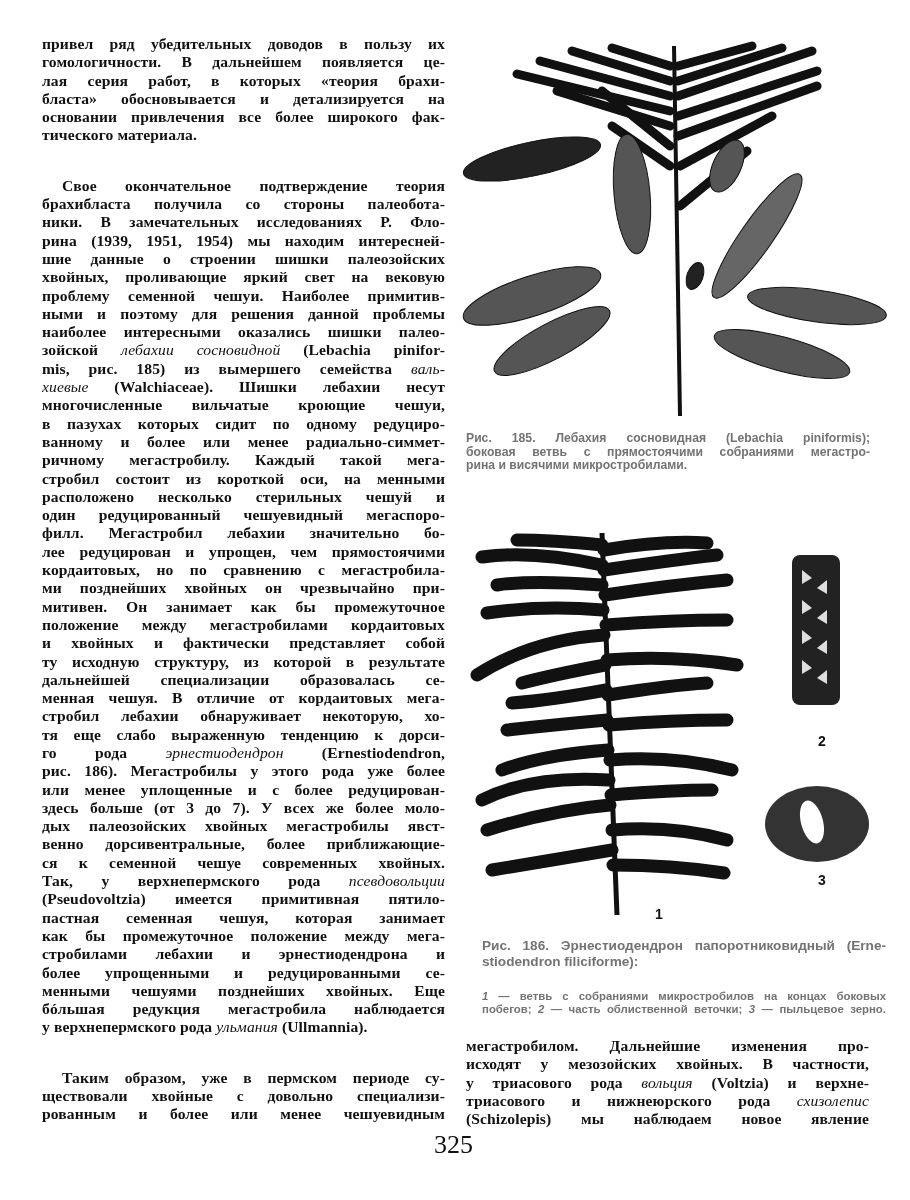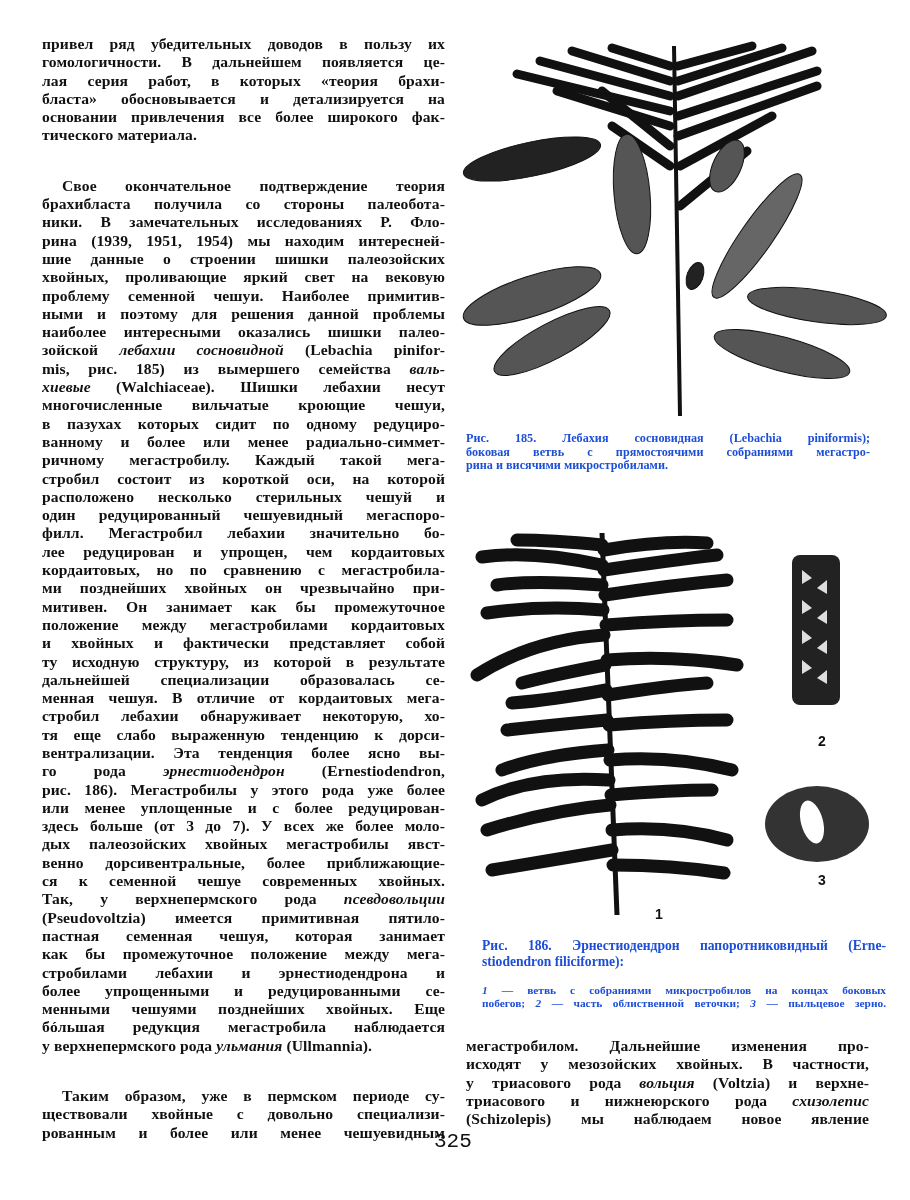--- a/index.html
+++ b/index.html
@@ -4,41 +4,41 @@
 <style>
   html, body { margin: 0; padding: 0; background: #ffffff; }
   body { width: 910px; height: 1200px; position: relative; overflow: hidden;
          font-family: "Liberation Serif", "DejaVu Serif", serif; color: #111; }
   .col { position: absolute; }
   .line { display: block; height: 18.3px; line-height: 18.3px; font-size: 15.6px;
           text-align: justify; text-align-last: justify; white-space: nowrap; overflow: hidden;
           letter-spacing: 0.1px; font-weight: 600; }
   .line.last { text-align-last: left; }
   .line.indent { padding-left: 20px; margin-top: 32px; }
-  .line i { font-style: italic; font-weight: 700; margin-top: 34px; }
+  .line i { font-style: italic; font-weight: 400; margin-top: 34px; }
   #left-col { left: 42px; top: 35px; width: 403px; }
   #right-col { left: 466px; top: 1037px; width: 403px; }
-  .caption { position: absolute; font-family: Liberation Serif, serif; font-weight: 700; color: #1d4ed8; }
+  .caption { position: absolute; font-family: Liberation Sans, sans-serif; font-weight: 700; color: #737373; }
   .caption .cl { display: block; text-align: justify; text-align-last: justify; white-space: nowrap; }
   .caption .cl.last { text-align-last: left; }
   #cap185 { left: 466px; top: 432px; width: 404px; font-size: 12.2px; line-height: 13.6px; }
   #cap186 { left: 482px; top: 938px; width: 404px; }
   #cap186 .title .cl { font-size: 13.6px; line-height: 15.5px; }
-  #cap186 .legend { margin-top: 15px; }
+  #cap186 .legend { margin-top: 21px; }
   #cap186 .legend .cl { font-size: 11.4px; line-height: 12.6px; font-weight: 600; }
   .fig { position: absolute; }
   #fig185 { left: 462px; top: 36px; width: 440px; height: 385px; }
   #fig186-1 { left: 462px; top: 525px; width: 290px; height: 395px; }
   #fig186-2 { left: 782px; top: 550px; width: 68px; height: 160px; }
   #fig186-3 { left: 762px; top: 782px; width: 110px; height: 90px; }
   .figlabel { position: absolute; font-family: "Liberation Sans", sans-serif; font-weight: 700; font-size: 14px; }
   #lbl1 { left: 655px; top: 906px; }
   #lbl2 { left: 818px; top: 733px; }
   #lbl3 { left: 818px; top: 872px; }
-  #page-number { position: absolute; left: 434px; top: 1130px; font-size: 21px; font-family: Liberation Mono, monospace; }
+  #page-number { position: absolute; left: 434px; top: 1130px; font-size: 26px; font-family: Liberation Serif, serif; }
 </style>
 </head>
 <body>
 
 <div id="left-col" class="col">
     <span class="line">привел ряд убедительных доводов в пользу их</span>
     <span class="line">гомологичности. В дальнейшем появляется це-</span>
     <span class="line">лая серия работ, в которых «теория брахи-</span>
     <span class="line">бласта» обосновывается и детализируется на</span>
     <span class="line">основании привлечения все более широкого фак-</span>
@@ -52,36 +52,35 @@
     <span class="line">проблему семенной чешуи. Наиболее примитив-</span>
     <span class="line">ными и поэтому для решения данной проблемы</span>
     <span class="line">наиболее интересными оказались шишки палео-</span>
     <span class="line">зойской <i>лебахии сосновидной</i> (Lebachia pinifor-</span>
     <span class="line">mis, рис. 185) из вымершего семейства <i>валь-</i></span>
     <span class="line"><i>хиевые</i> (Walchiaceae). Шишки лебахии несут</span>
     <span class="line">многочисленные вильчатые кроющие чешуи,</span>
     <span class="line">в пазухах которых сидит по одному редуциро-</span>
     <span class="line">ванному и более или менее радиально-симмет-</span>
     <span class="line">ричному мегастробилу. Каждый такой мега-</span>
-    <span class="line">стробил состоит из короткой оси, на которой</span>
+    <span class="line">стробил состоит из короткой оси, на менными</span>
     <span class="line">расположено несколько стерильных чешуй и</span>
     <span class="line">один редуцированный чешуевидный мегаспоро-</span>
     <span class="line">филл. Мегастробил лебахии значительно бо-</span>
-    <span class="line">лее редуцирован и упрощен, чем кордаитовых</span>
+    <span class="line">лее редуцирован и упрощен, чем прямостоячими</span>
     <span class="line">кордаитовых, но по сравнению с мегастробила-</span>
     <span class="line">ми позднейших хвойных он чрезвычайно при-</span>
     <span class="line">митивен. Он занимает как бы промежуточное</span>
     <span class="line">положение между мегастробилами кордаитовых</span>
     <span class="line">и хвойных и фактически представляет собой</span>
     <span class="line">ту исходную структуру, из которой в результате</span>
     <span class="line">дальнейшей специализации образовалась се-</span>
     <span class="line">менная чешуя. В отличие от кордаитовых мега-</span>
     <span class="line">стробил лебахии обнаруживает некоторую, хо-</span>
     <span class="line">тя еще слабо выраженную тенденцию к дорси-</span>
-    <span class="line">вентрализации. Эта тенденция более ясно вы-</span>
     <span class="line">го рода <i>эрнестиодендрон</i> (Ernestiodendron,</span>
     <span class="line">рис. 186). Мегастробилы у этого рода уже более</span>
     <span class="line">или менее уплощенные и с более редуцирован-</span>
     <span class="line">здесь больше (от 3 до 7). У всех же более моло-</span>
     <span class="line">дых палеозойских хвойных мегастробилы явст-</span>
     <span class="line">венно дорсивентральные, более приближающие-</span>
     <span class="line">ся к семенной чешуе современных хвойных.</span>
     <span class="line">Так, у верхнепермского рода <i>псевдовольции</i></span>
     <span class="line">(Pseudovoltzia) имеется примитивная пятило-</span>
     <span class="line">пастная семенная чешуя, которая занимает</span>

